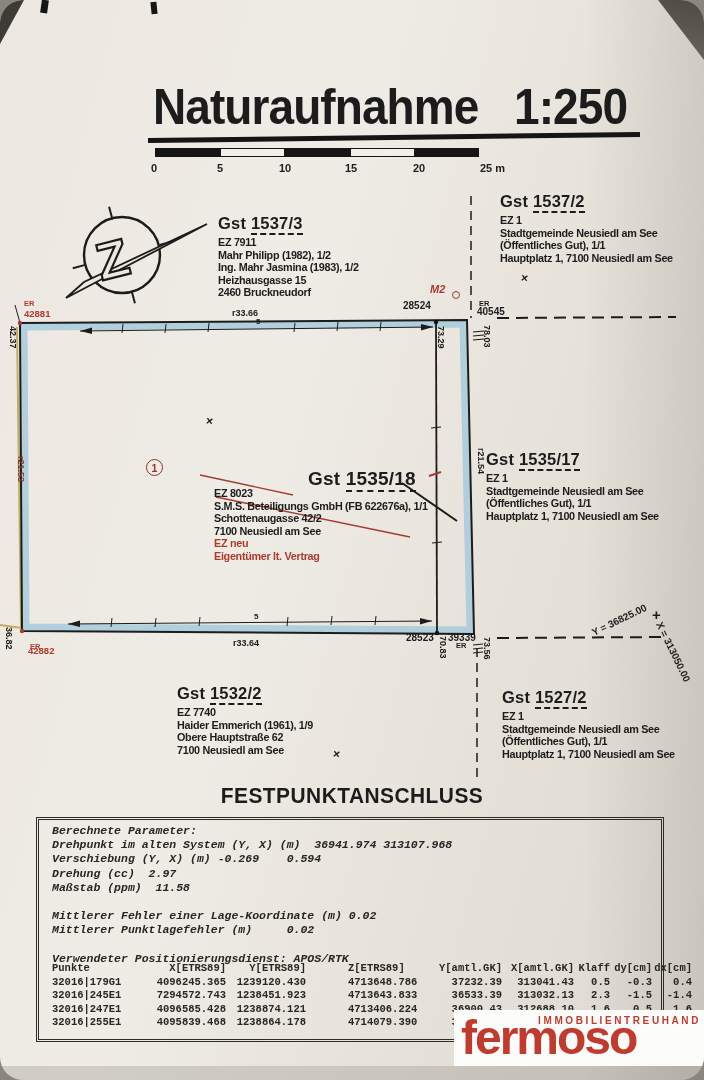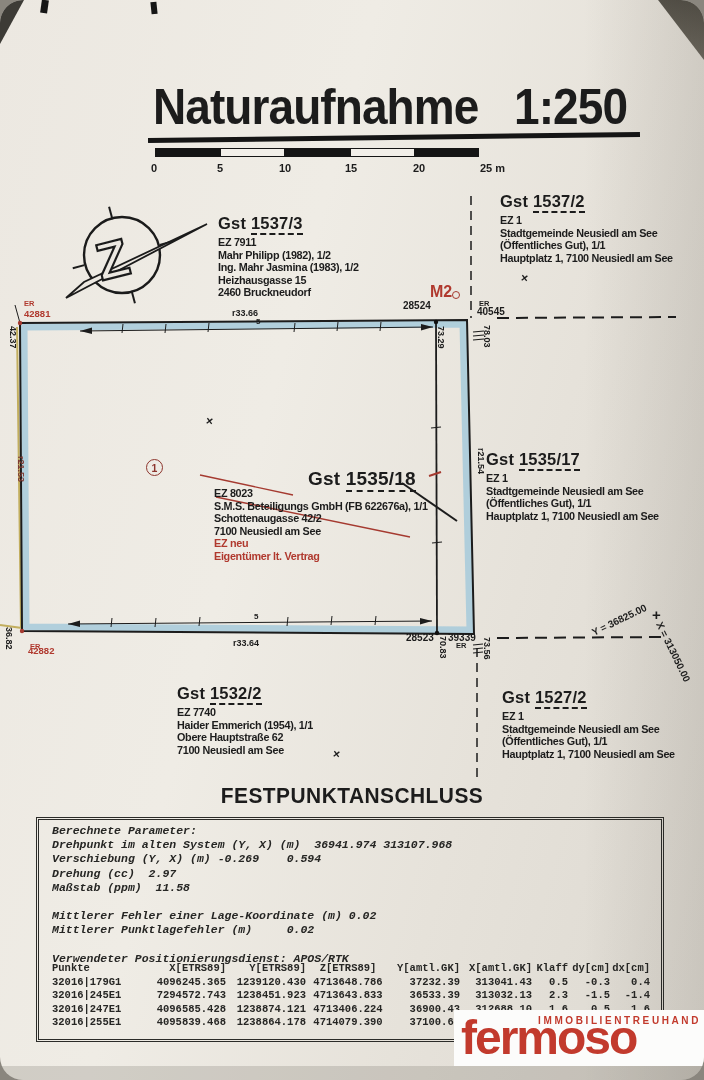--- a/index.html
+++ b/index.html
@@ -31,21 +31,21 @@
   .m2dot{position:absolute;width:6px;height:6px;border:1.3px solid #a53a30;border-radius:50%;}
   .fp-head{position:absolute;left:0;width:704px;text-align:center;font-size:22px;font-weight:700;
       transform:scaleX(.95);letter-spacing:.5px;}
   .fp-box{position:absolute;left:36px;top:817px;width:628px;height:225px;border:3px double #2b2b28;box-sizing:border-box;}
   .param-line{height:14.2px;font-family:"Liberation Mono","DejaVu Sans Mono",monospace;
       font-size:11.5px;font-weight:700;white-space:pre;color:#262624;font-style:italic;}
   .t-row{height:13.6px;font-family:"Liberation Mono","DejaVu Sans Mono",monospace;
       font-size:10.5px;font-weight:700;white-space:nowrap;color:#262624;}
   .t-row span{display:inline-block;}
   .tc0{width:90px;text-align:left;}
-  .tc1{width:84px;text-align:right;}.tc2{width:80px;text-align:right;}.tc3{width:84px;text-align:center;}
+  .tc1{width:84px;text-align:right;}.tc2{width:80px;text-align:right;}.tc3{width:84px;text-align:left;padding-left:42px;}
   .tc4{width:70px;text-align:right;}.tc5{width:72px;text-align:right;}
   .tc6{width:36px;text-align:right;}.tc7{width:42px;text-align:right;}.tc8{width:40px;text-align:right;}
   .logo{position:absolute;left:454px;top:1010px;width:250px;height:56px;background:#fcfcfb;}
   .logo-tag{position:absolute;right:3px;top:5px;font-size:10px;font-weight:700;letter-spacing:2.6px;color:#c23a2d;}
   .logo-brand{position:absolute;left:7px;top:2px;font-size:48px;font-weight:800;letter-spacing:-2px;
       color:#c23a2d;line-height:52px;}
 </style>
 </head>
 <body>
 
@@ -148,21 +148,21 @@
   <span class="ann red" style="left:24px;top:308px;font-size:9.5px;">42881</span>
   <span class="vrot" style="left:18px;top:326px;">42.37</span>
   <span class="vrot maroon" style="left:26px;top:456px;">r21.53</span>
   <span class="ann red" style="left:28px;top:633px;font-size:9.5px;margin-top:12px;">42882</span>
   <span class="ann red" style="left:30px;top:642px;font-size:7.5px;">ER</span>
   <span class="vrot" style="left:14px;top:627px;">36.82</span>
 
   <span class="ann" style="left:232px;top:308px;font-size:9px;">r33.66</span>
   <span class="ann" style="left:256px;top:317px;font-size:8px;">5</span>
   <span class="ann" style="left:403px;top:300px;font-size:10px;">28524</span>
-  <span class="ann red" style="left:430px;top:283px;font-size:16px;">M2</span>
+  <span class="ann red" style="left:430px;top:283px;font-size:11px;font-style:italic;">M2</span>
   <span class="m2dot" style="left:452px;top:291px;"></span>
   <span class="ann" style="left:479px;top:299px;font-size:7.5px;">ER</span>
   <span class="ann" style="left:477px;top:306px;font-size:10px;">40545</span>
   <span class="vrot" style="left:446px;top:326px;">73.29</span>
   <span class="vrot" style="left:492px;top:325px;">78.03</span>
   <span class="vrot" style="left:486px;top:448px;">r21.54</span>
 
   <span class="c1" style="left:146px;top:459px;">1</span>
   <span class="xmark" style="left:206px;top:414px;">×</span>
   <span class="xmark" style="left:521px;top:271px;">×</span>
@@ -213,21 +213,21 @@
     <div class="blk-h"><span>Gst</span> <span class="nr">1535/17</span></div>
     <div class="blk-l" style="margin-top:3px;">EZ 1</div>
     <div class="blk-l">Stadtgemeinde Neusiedl am See</div>
     <div class="blk-l">(Öffentliches Gut), 1/1</div>
     <div class="blk-l">Hauptplatz 1, 7100 Neusiedl am See</div>
   </div>
 
   <div class="abs" style="left:177px;top:684px;">
     <div class="blk-h"><span>Gst</span> <span class="nr">1532/2</span></div>
     <div class="blk-l" style="margin-top:3px;">EZ 7740</div>
-    <div class="blk-l">Haider Emmerich (1954), 1/1</div>
+    <div class="blk-l">Haider Emmerich (1961), 1/9</div>
     <div class="blk-l">Obere Hauptstraße 62</div>
     <div class="blk-l">7100 Neusiedl am See</div>
   </div>
 
   <div class="abs" style="left:502px;top:688px;">
     <div class="blk-h"><span>Gst</span> <span class="nr">1527/2</span></div>
     <div class="blk-l" style="margin-top:3px;">EZ 1</div>
     <div class="blk-l">Stadtgemeinde Neusiedl am See</div>
     <div class="blk-l">(Öffentliches Gut), 1/1</div>
     <div class="blk-l">Hauptplatz 1, 7100 Neusiedl am See</div>

